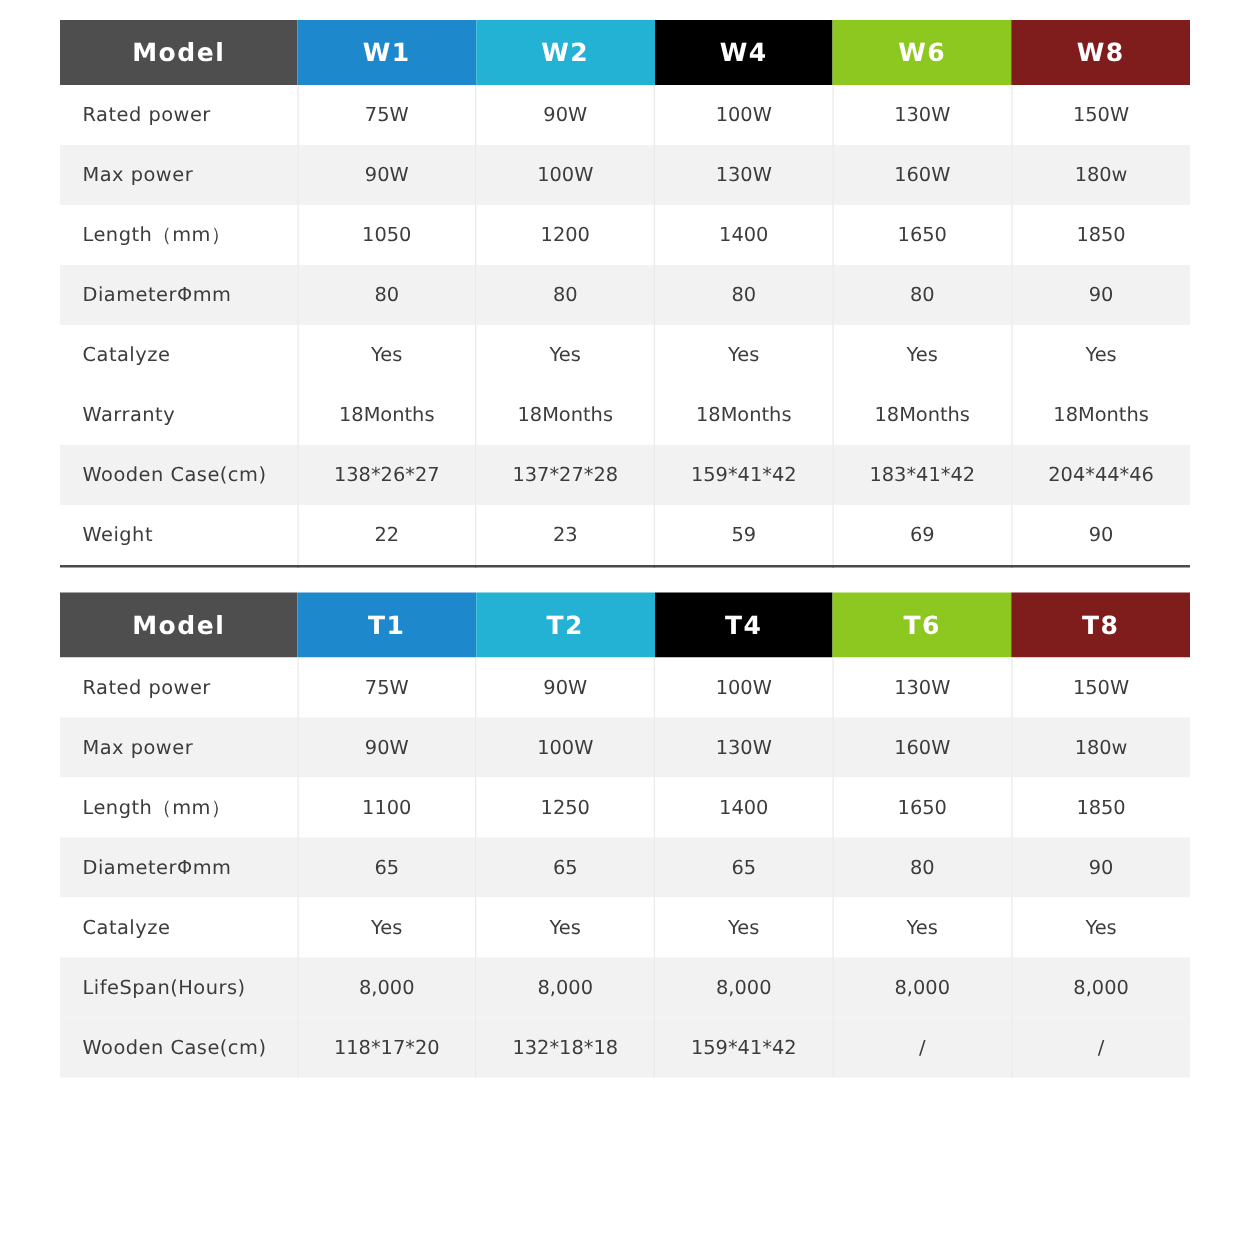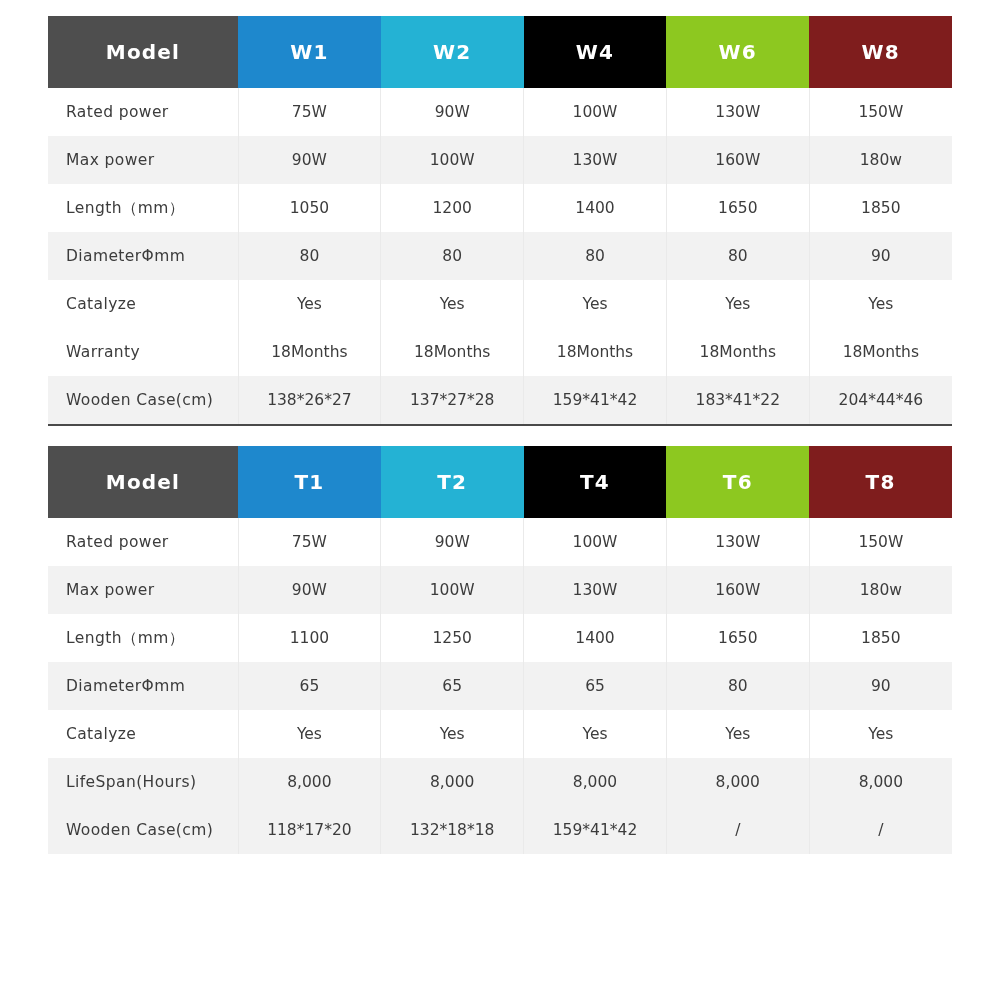--- a/index.html
+++ b/index.html
@@ -30,21 +30,21 @@
     border-bottom: 2px solid #4a4a4a;
   }
   .gap-between {
     height: 20px;
   }
   col.c-model { width: 190px; }
   col.c-data  { width: 142.8px; }
 
   thead th {
     height: 52px;
-    padding: 10px;
+    padding: 0;
     font-size: 20px;
     font-weight: bold;
     color: #ffffff;
     letter-spacing: 1.2px;
     text-align: center;
     vertical-align: middle;
     border: none;
   }
   th.h-model { background: #4e4e4e; }
   th.h-c1    { background: #1e88cd; }
@@ -154,22 +154,30 @@
           <td>18Months</td>
           <td>18Months</td>
           <td>18Months</td>
           <td class="last-col">18Months</td>
         </tr>
         <tr class="even">
           <td class="label">Wooden Case(cm)</td>
           <td>138*26*27</td>
           <td>137*27*28</td>
           <td>159*41*42</td>
-          <td>183*41*22</td>
+          <td>183*41*42</td>
           <td class="last-col">204*44*46</td>
+        </tr>
+        <tr class="odd">
+          <td class="label">Weight</td>
+          <td>22</td>
+          <td>23</td>
+          <td>59</td>
+          <td>69</td>
+          <td class="last-col">90</td>
         </tr>
       </tbody>
   </table>
 
   <div class="gap-between"></div>
 
   <table class="spec-table second" id="table-1">
     <colgroup>
       <col class="c-model">
         <col class="c-data">

